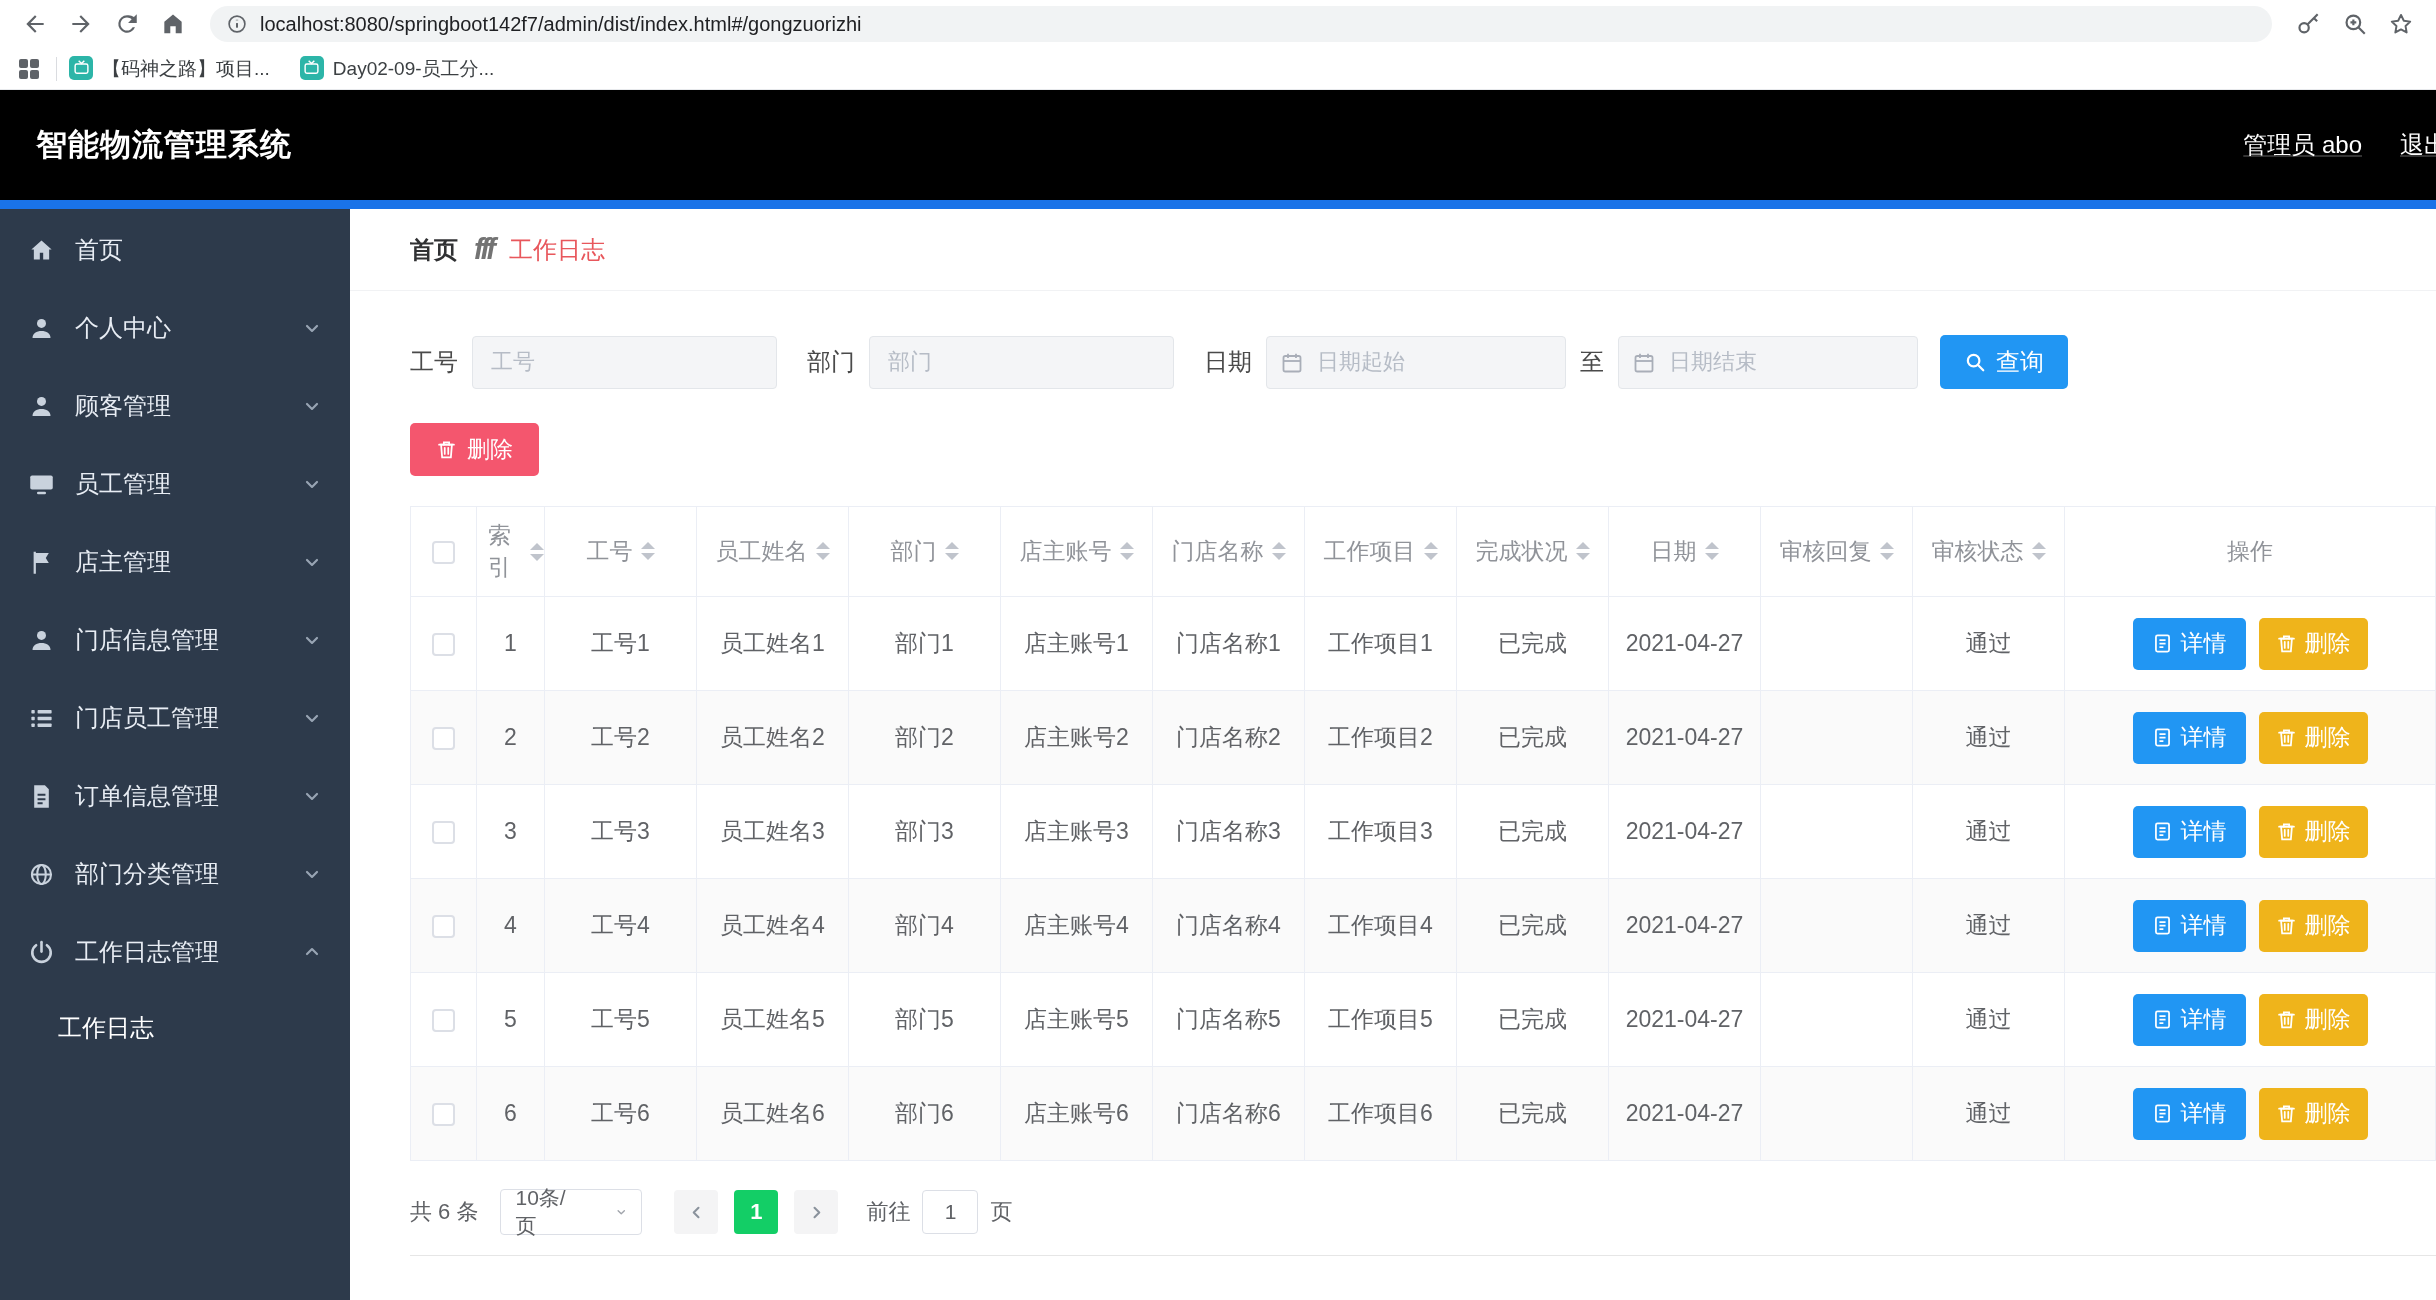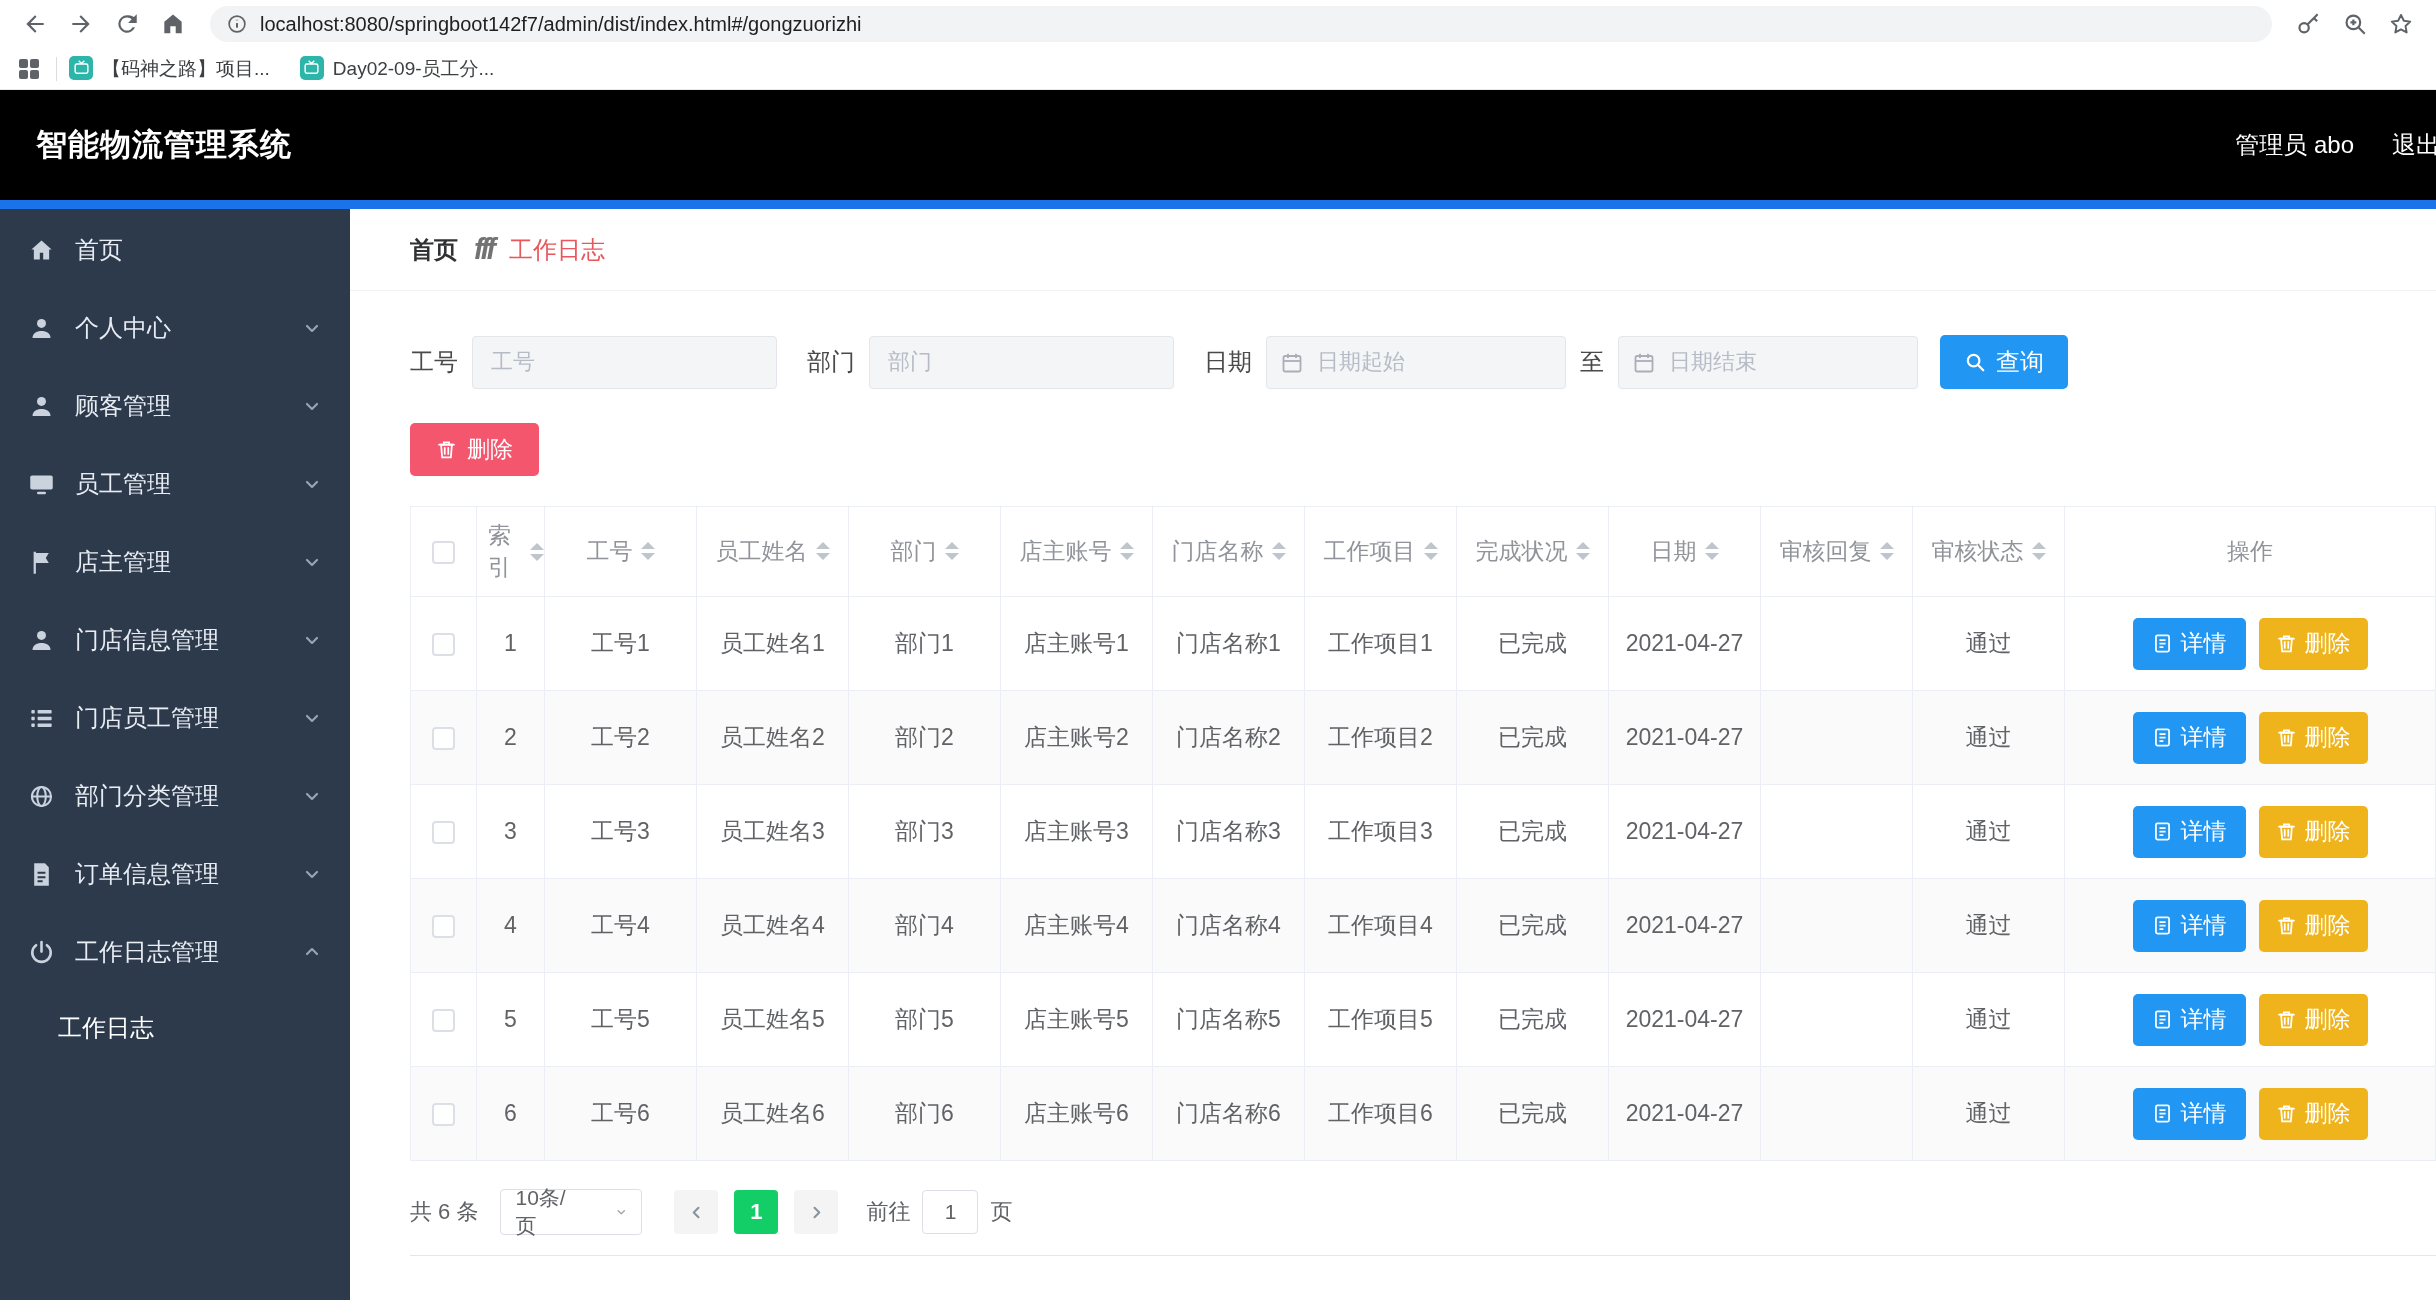--- a/index.html
+++ b/index.html
@@ -19,21 +19,21 @@
   .apps-btn { width:30px; height:30px; color:#5f6368; cursor:pointer; }
   .bm-divider { width:1px; height:24px; background:#dadce0; margin:0 12px; }
   .bm-item { display:flex; align-items:flex-start; margin-right:30px; cursor:pointer; }
   .favicon { width:24px; height:24px; border-radius:5px; display:flex; align-items:center; justify-content:center; flex-shrink:0; }
   .favicon .ico { width:17px; height:17px; }
   .bm-label { margin-left:9px; font-size:19px; color:#3c4043; white-space:nowrap; }
 
   
   .app-header { height:110px; background:#000000; display:flex; align-items:center; padding:0 0 0 36px; }
   .app-title { color:#fff; font-size:31px; font-weight:bold; letter-spacing:1px; }
-  .header-right { margin-left:auto; display:flex; align-items:center; gap:38px; padding-right:16px; }
+  .header-right { margin-left:auto; display:flex; align-items:center; gap:38px; padding-right:8px;text-decoration:underline; }
   .header-user { color:#fff; font-size:24px; cursor:pointer; white-space:nowrap; }
   .logout { color:#fff; font-size:24px; cursor:pointer; white-space:nowrap; margin-right:-20px; }
   .accent { height:9px; background:#1a73e8; }
 
   
   .layout { display:flex; height:1091px; }
   .sidebar { width:350px; background:#2d3a4b; flex-shrink:0; padding-top:2px; }
   .side-item { height:78px; display:flex; align-items:center; padding:0 28px; color:#e8edf4; cursor:pointer; }
   .side-item .ico.main-ico { width:27px; height:27px; color:#c9d2dd; flex-shrink:0; }
   .side-label { margin-left:20px; font-size:24px; white-space:nowrap; }
@@ -300,41 +300,41 @@
         </span>
         <span class="side-label">门店员工管理</span>
         <span class="ico chev">
           <svg viewBox="0 0 24 24" fill="none" stroke="currentColor" stroke-width="2.6" stroke-linecap="round" stroke-linejoin="round">
             <path d="M6 9.5l6 6 6-6"></path>
           </svg>
         </span>
       </div>
       <div class="side-item">
         <span class="ico main-ico">
+          <svg viewBox="0 0 24 24">
+            <path d="M5.5 2h9.5l3.5 3.5V22h-13z" fill="currentColor"></path>
+            <path d="M8.5 10.5h7M8.5 14.5h7M8.5 18h4.5" stroke="#2d3a4b" stroke-width="1.7"></path>
+          </svg>
+        </span>
+        <span class="side-label">订单信息管理</span>
+        <span class="ico chev">
+          <svg viewBox="0 0 24 24" fill="none" stroke="currentColor" stroke-width="2.6" stroke-linecap="round" stroke-linejoin="round">
+            <path d="M6 9.5l6 6 6-6"></path>
+          </svg>
+        </span>
+      </div>
+      <div class="side-item">
+        <span class="ico main-ico">
           <svg viewBox="0 0 24 24" fill="none" stroke="currentColor" stroke-width="1.8">
             <circle cx="12" cy="12" r="8.5"></circle>
             <ellipse cx="12" cy="12" rx="3.8" ry="8.5"></ellipse>
             <path d="M3.5 12h17"></path>
           </svg>
         </span>
         <span class="side-label">部门分类管理</span>
-        <span class="ico chev">
-          <svg viewBox="0 0 24 24" fill="none" stroke="currentColor" stroke-width="2.6" stroke-linecap="round" stroke-linejoin="round">
-            <path d="M6 9.5l6 6 6-6"></path>
-          </svg>
-        </span>
-      </div>
-      <div class="side-item">
-        <span class="ico main-ico">
-          <svg viewBox="0 0 24 24">
-            <path d="M5.5 2h9.5l3.5 3.5V22h-13z" fill="currentColor"></path>
-            <path d="M8.5 10.5h7M8.5 14.5h7M8.5 18h4.5" stroke="#2d3a4b" stroke-width="1.7"></path>
-          </svg>
-        </span>
-        <span class="side-label">订单信息管理</span>
         <span class="ico chev">
           <svg viewBox="0 0 24 24" fill="none" stroke="currentColor" stroke-width="2.6" stroke-linecap="round" stroke-linejoin="round">
             <path d="M6 9.5l6 6 6-6"></path>
           </svg>
         </span>
       </div>
       <div class="side-item">
         <span class="ico main-ico">
           <svg viewBox="0 0 24 24" fill="none" stroke="currentColor" stroke-width="2.3" stroke-linecap="round">
             <path d="M12 2.8v8.4"></path>

